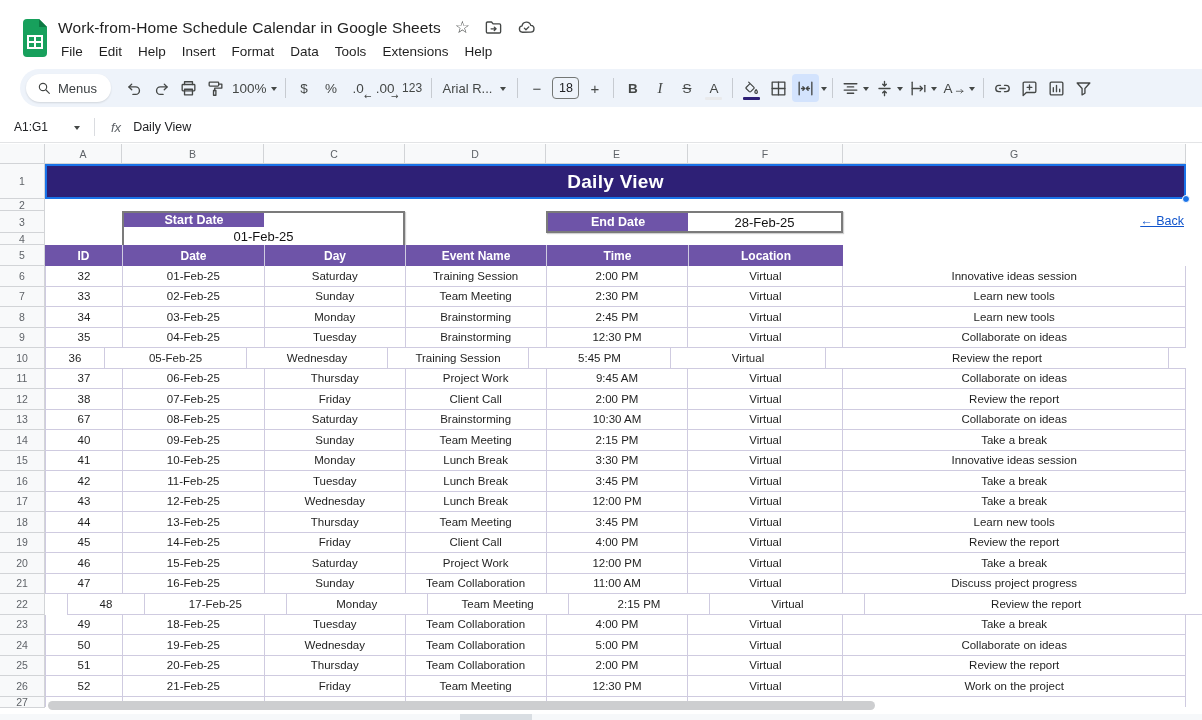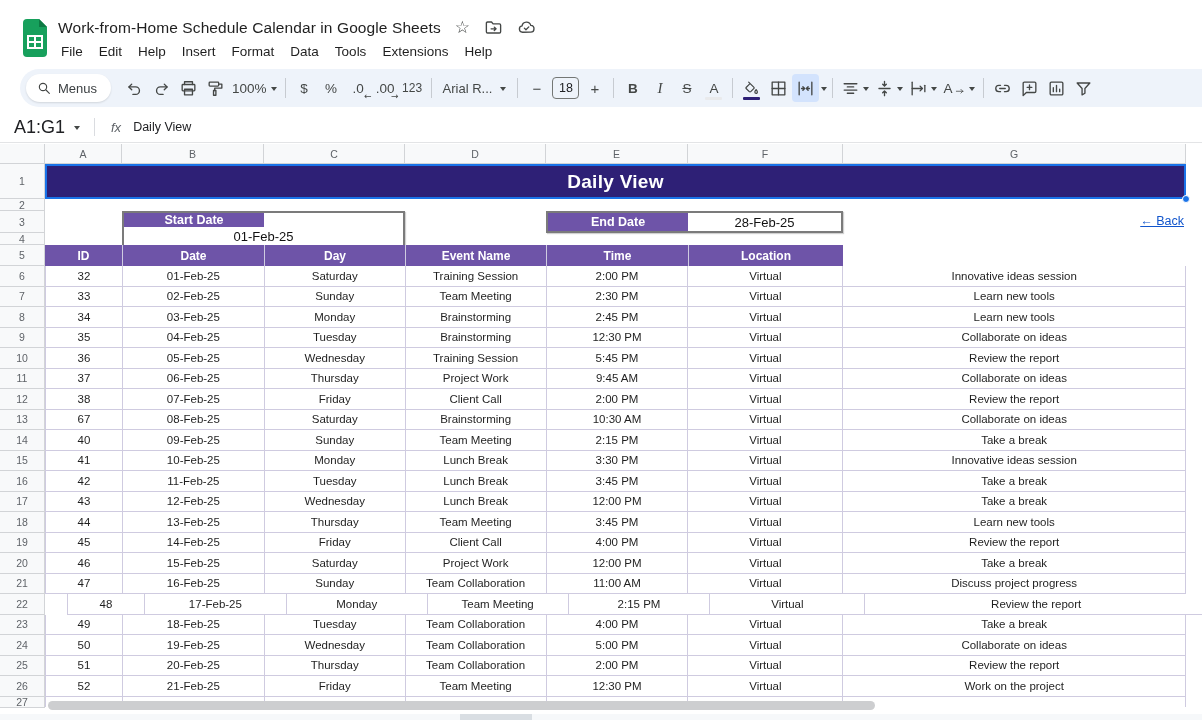--- a/index.html
+++ b/index.html
@@ -34,21 +34,21 @@
   .txtic{font-size:13.5px;color:var(--icon);}
   .mini-arrow{position:absolute;font-size:9px;bottom:1px;right:0;font-family:"DejaVu Sans",sans-serif;}
   #font-size-box{width:27px;height:22px;border:1px solid #747775;border-radius:4px;display:flex;
                  align-items:center;justify-content:center;font-size:12.5px;color:#202124;margin:0 2px;}
   #merge-btn{background:var(--mergebg);}
   .underbar{position:absolute;left:5px;right:5px;bottom:2px;height:3.5px;border-radius:1px;}
 
   
   #formula-bar{position:absolute;left:0;top:112px;width:1202px;height:31px;display:flex;align-items:center;
                border-bottom:1px solid #e3e4e6;background:#fff;}
-  #name-box{width:88px;display:flex;align-items:center;justify-content:space-between;padding:0 8px 0 14px;font-size:18px;color:#202124;}
+  #name-box{width:88px;display:flex;align-items:center;justify-content:space-between;padding:0 8px 0 14px;font-size:12px;color:#202124;}
   #fx-sep{width:1px;height:18px;background:#dadce0;margin:0 6px;}
   #fx-label{font-style:italic;color:#5f6368;font-size:13px;margin:0 12px 0 10px;}
   #formula-value{font-size:12.5px;color:#202124;}
 
   
   #sheet{position:absolute;left:0;top:144px;width:1202px;height:576px;background:#fff;overflow:hidden;}
   .hdr-cell{position:absolute;background:var(--hdrstrip);color:#5f6368;font-size:10.5px;display:flex;
             align-items:center;justify-content:center;border-right:1px solid var(--stripline);border-bottom:1px solid var(--stripline);}
   #banner{position:absolute;background:var(--banner);color:#fff;font-weight:bold;font-size:19px;
           display:flex;align-items:center;justify-content:center;letter-spacing:.3px;}
@@ -377,21 +377,21 @@
         <div class="data-row" style="left: 45px; top: 183.5px; width: 1141px; height: 20.5px;">
           <div class="data-cell" style="width: 77px;">35</div>
           <div class="data-cell" style="width: 142px;">04-Feb-25</div>
           <div class="data-cell" style="width: 141px;">Tuesday</div>
           <div class="data-cell" style="width: 141px;">Brainstorming</div>
           <div class="data-cell" style="width: 142px;">12:30 PM</div>
           <div class="data-cell" style="width: 155px;">Virtual</div>
           <div class="data-cell" style="width: 343px;">Collaborate on ideas</div>
         </div>
         <div class="data-row" style="left: 45px; top: 204px; width: 1141px; height: 20.5px;">
-          <div class="data-cell" style="width: 77px;">36</div>
+          <div class="data-cell" style="width: 59px;">36</div>
           <div class="data-cell" style="width: 142px;">05-Feb-25</div>
           <div class="data-cell" style="width: 141px;">Wednesday</div>
           <div class="data-cell" style="width: 141px;">Training Session</div>
           <div class="data-cell" style="width: 142px;">5:45 PM</div>
           <div class="data-cell" style="width: 155px;">Virtual</div>
           <div class="data-cell" style="width: 343px;">Review the report</div>
         </div>
         <div class="data-row" style="left: 45px; top: 224.5px; width: 1141px; height: 20.5px;">
           <div class="data-cell" style="width: 77px;">37</div>
           <div class="data-cell" style="width: 142px;">06-Feb-25</div>

